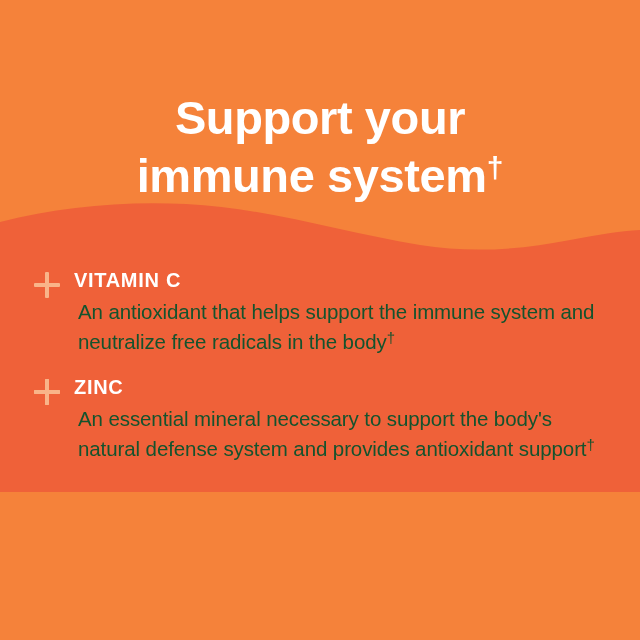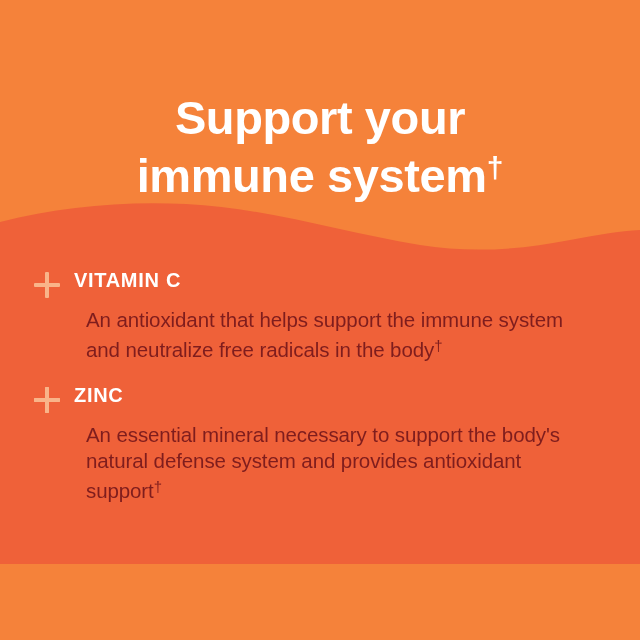--- a/index.html
+++ b/index.html
@@ -10,21 +10,21 @@
     width: 640px;
     height: 640px;
     overflow: hidden;
     font-family: "Liberation Sans", sans-serif;
     background: #f5823a;
   }
 
   #card {
     position: relative;
     width: 640px;
-    height: 564px;
+    height: 492px;
     background: #f5823a;
     overflow: hidden;
   }
 
   
   #wave-layer {
     position: absolute;
     left: 0;
     top: 0;
     width: 640px;
@@ -104,26 +104,26 @@
     font-weight: bold;
     letter-spacing: 0.7px;
     margin: 0 0 2px 0;
   }
   .benefit-title .sub {
     font-size: 15px;
     vertical-align: -1px;
     letter-spacing: 0;
   }
   .benefit-desc {
-    color: #7f1d1d;
+    color: #14532d;
     font-size: 20.5px;
     line-height: 26px;
     font-weight: normal;
     letter-spacing: -0.1px;
-    margin: 12px;
+    margin: 4px;
   }
   .benefit-desc .dag {
     font-size: 15px;
     vertical-align: 6px;
   }
 
   
   #disclaimer-box {
     position: absolute;
     left: 14px;

